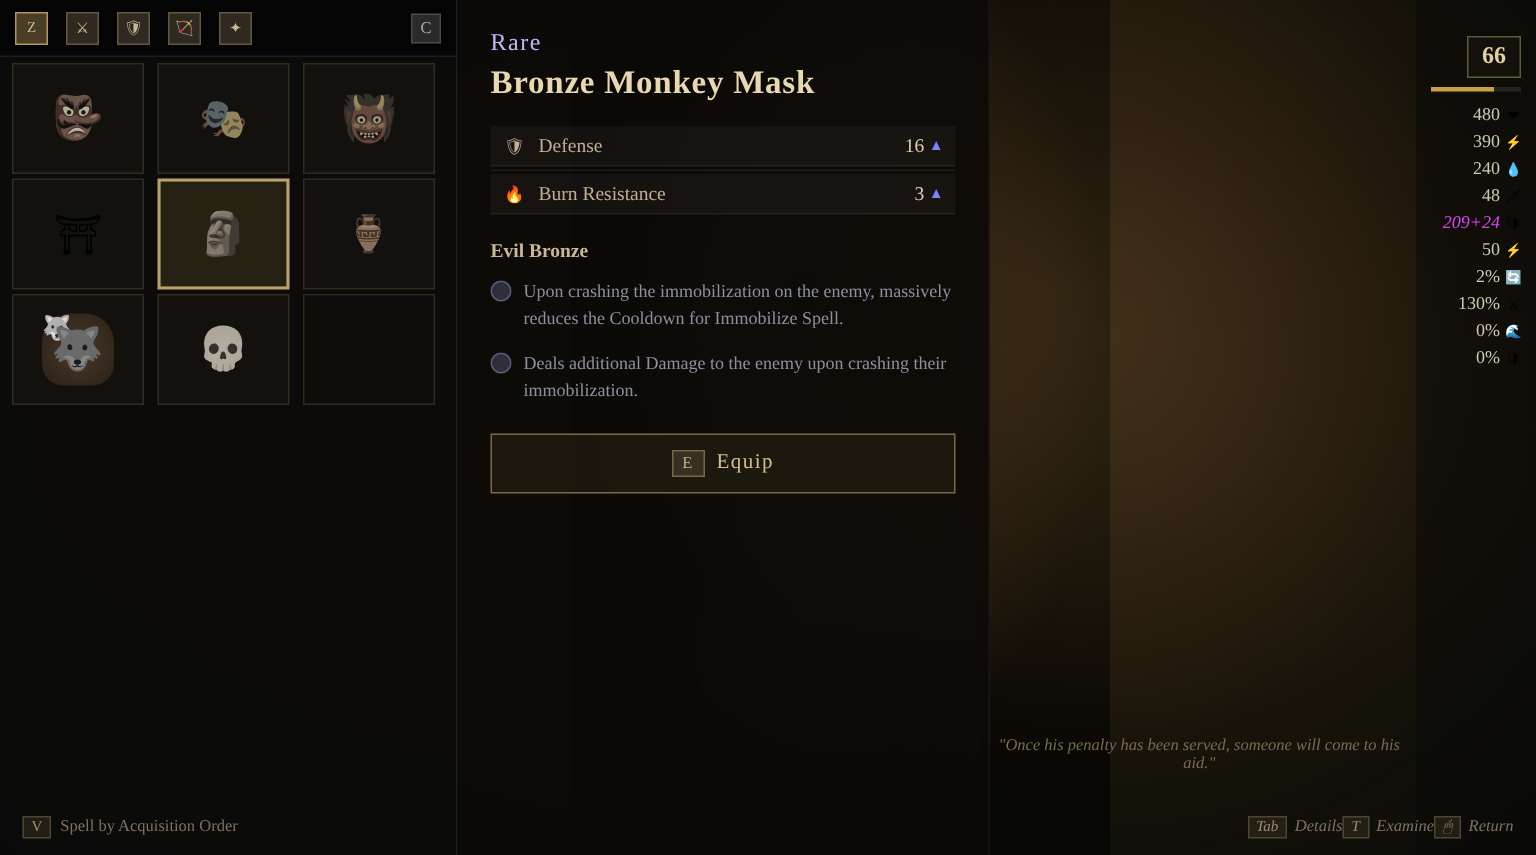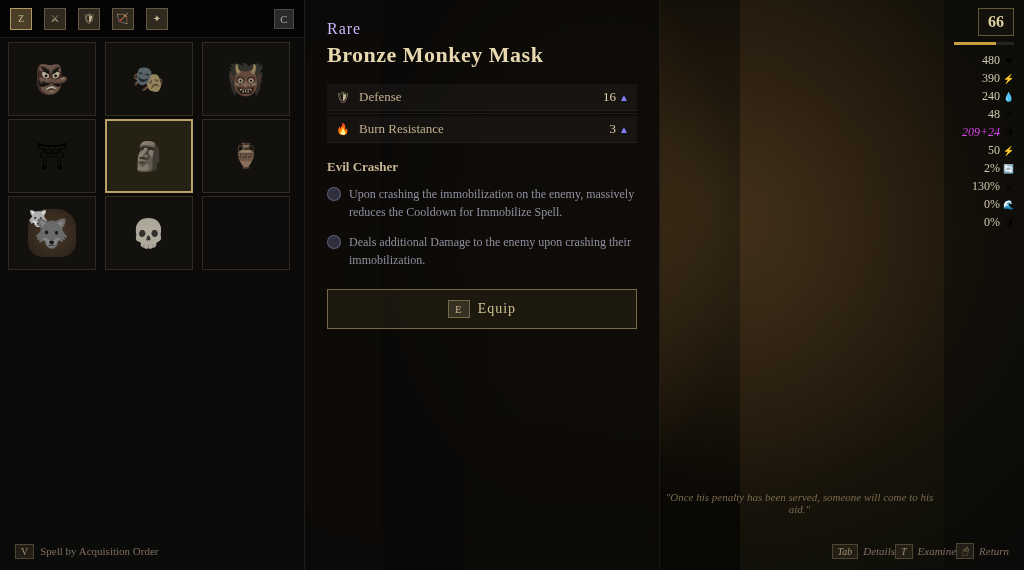--- a/index.html
+++ b/index.html
@@ -284,21 +284,21 @@
     .right-panel {
       position: absolute;
       top: 0;
       right: 0;
       width: 80px;
       height: 100%;
       z-index: 3;
       display: flex;
       flex-direction: column;
       align-items: flex-end;
-      padding: 8px 10px;
+      padding: 24px 10px;
       background: rgba(8,8,8,0.5);
     }
 
     .level-badge {
       background: rgba(20,18,12,0.9);
       border: 1px solid rgba(180,160,100,0.5);
       color: #e0d0a0;
       font-size: 16px;
       font-weight: bold;
       width: 36px;
@@ -581,21 +581,21 @@
         <span class="stat-icon">🔥</span>
         <span>Burn Resistance</span>
       </div>
       <div class="stat-value">
         <span>3</span>
         <span class="stat-arrow-up">▲</span>
       </div>
     </div>
   </div>
 
-  <div class="ability-name">Evil Crasher</div>
+  <div class="ability-name">Evil Bronze</div>
   <ul class="ability-list">
     <li class="ability-item">
       <div class="ability-bullet"></div>
       <span class="ability-text">Upon crashing the immobilization on the enemy, massively reduces the Cooldown for Immobilize Spell.</span>
     </li>
     <li class="ability-item">
       <div class="ability-bullet"></div>
       <span class="ability-text">Deals additional Damage to the enemy upon crashing their immobilization.</span>
     </li>
   </ul>

